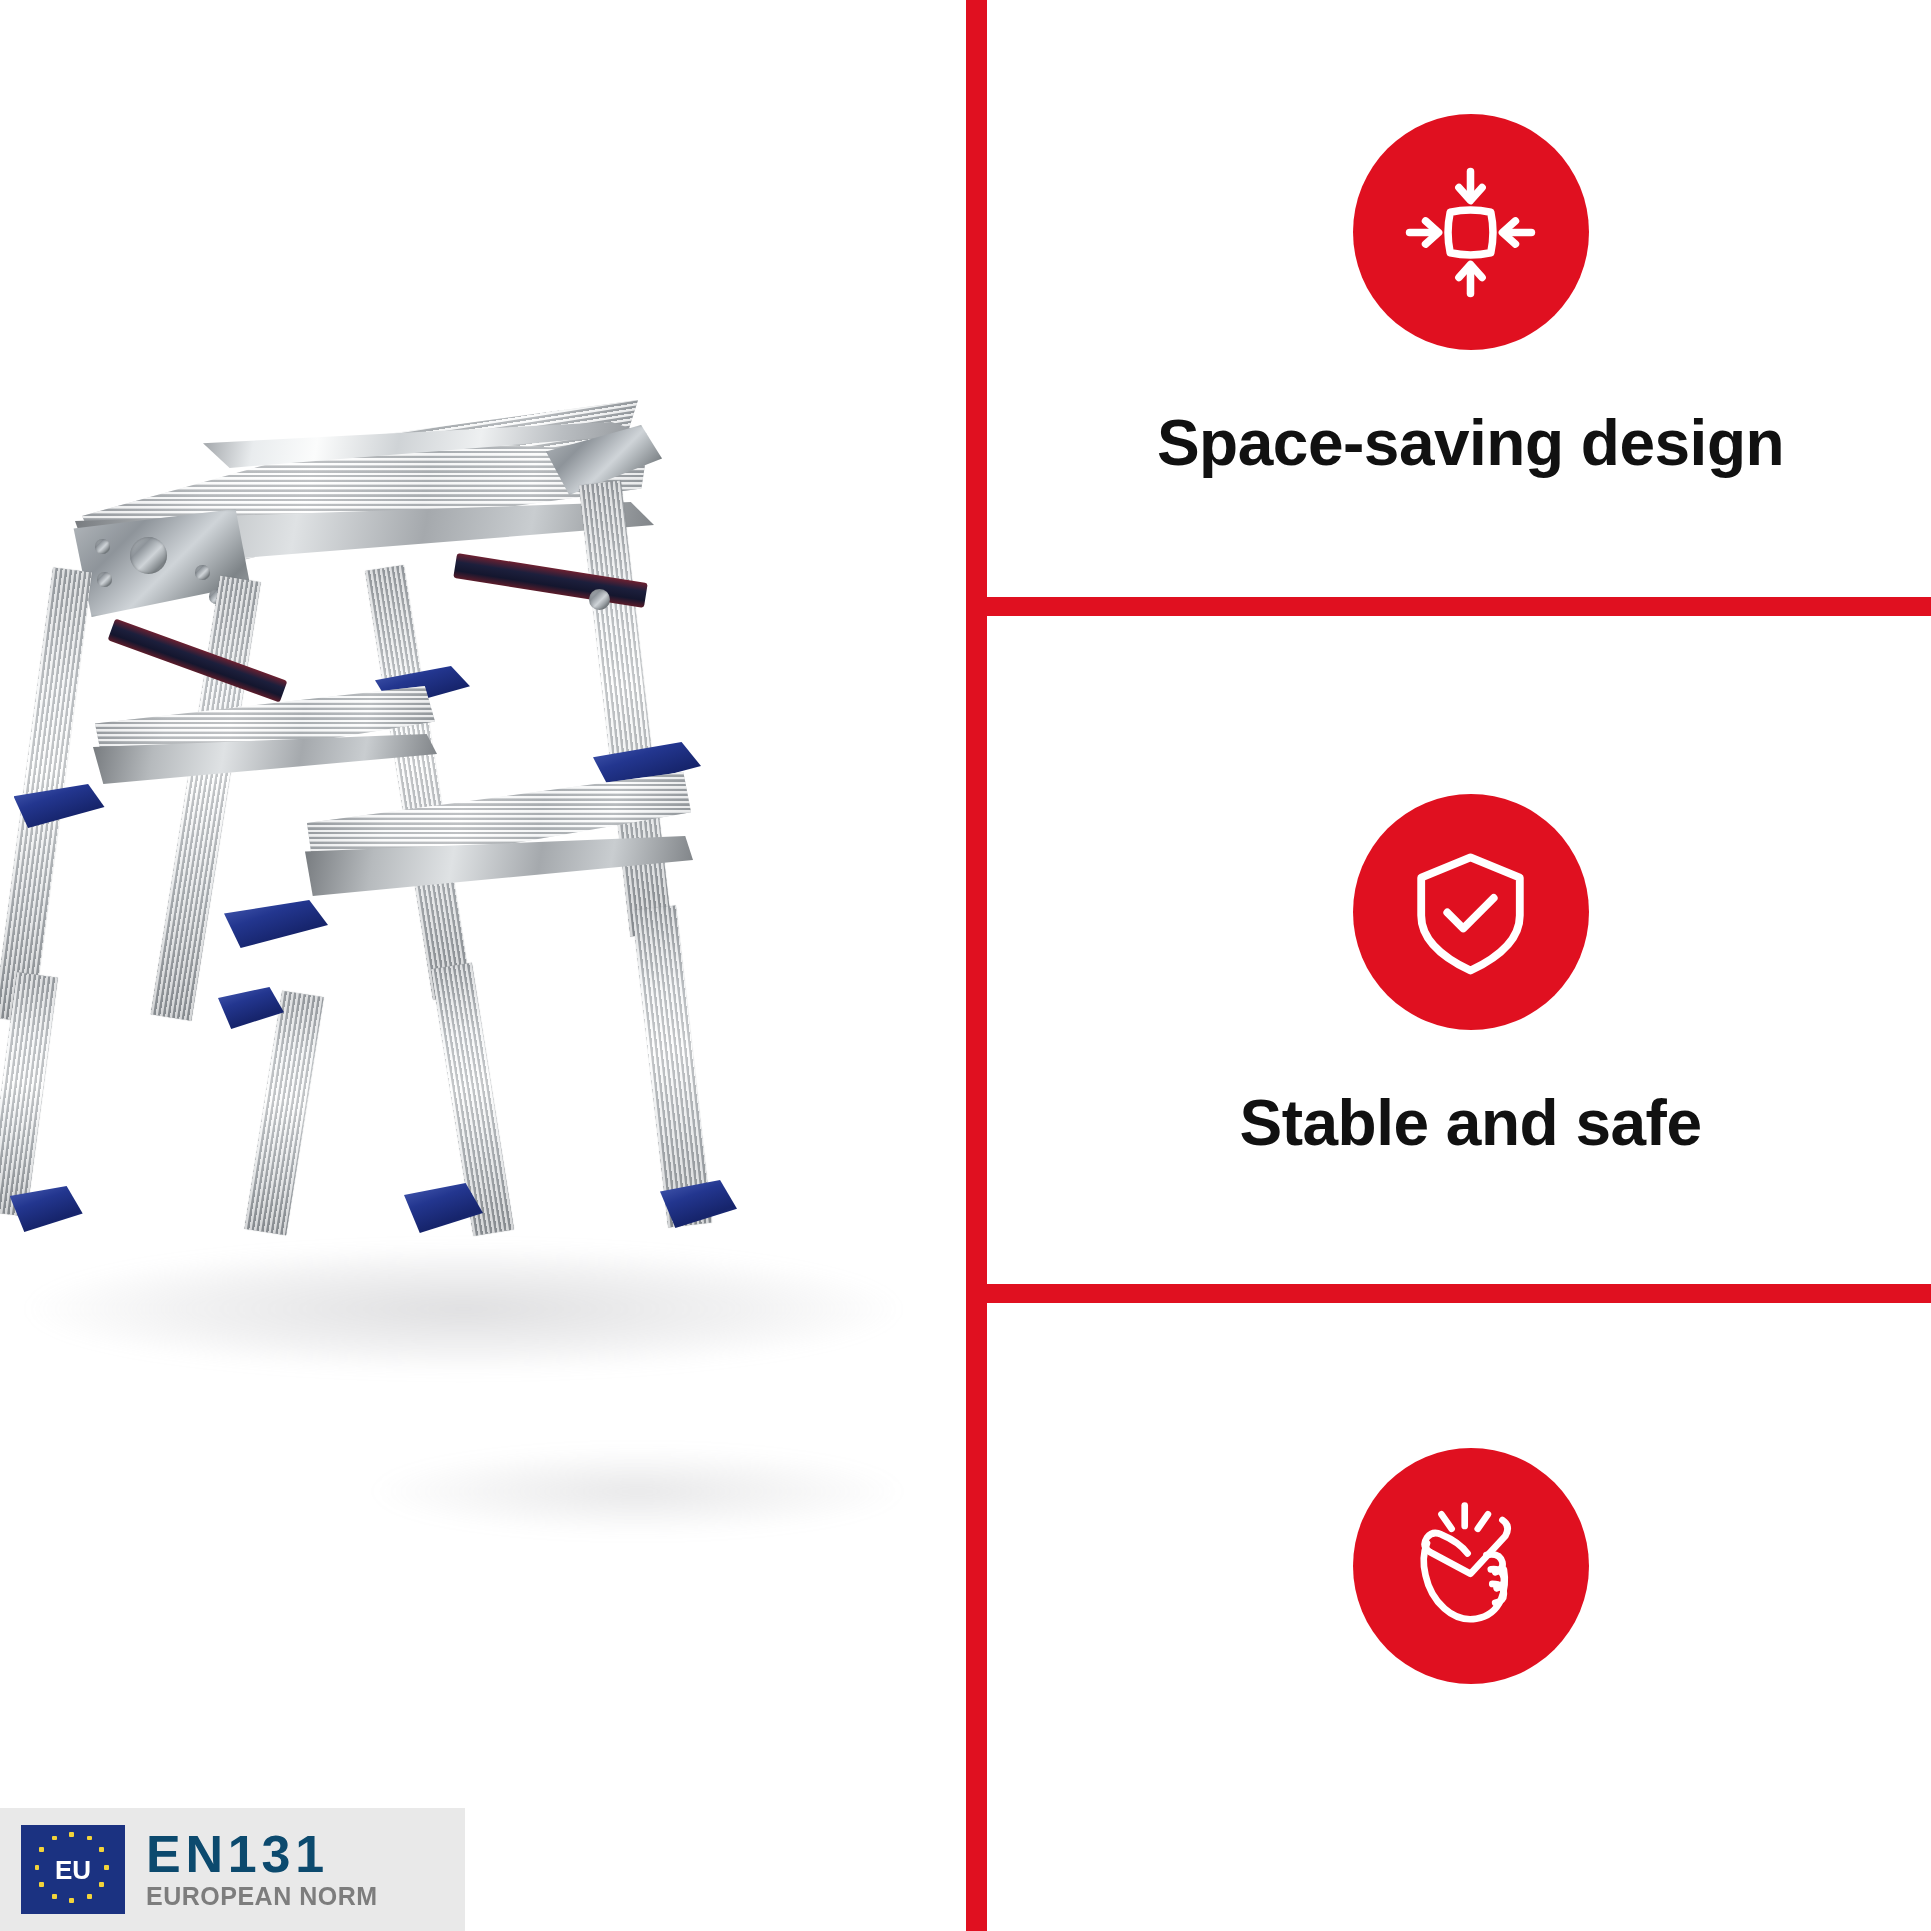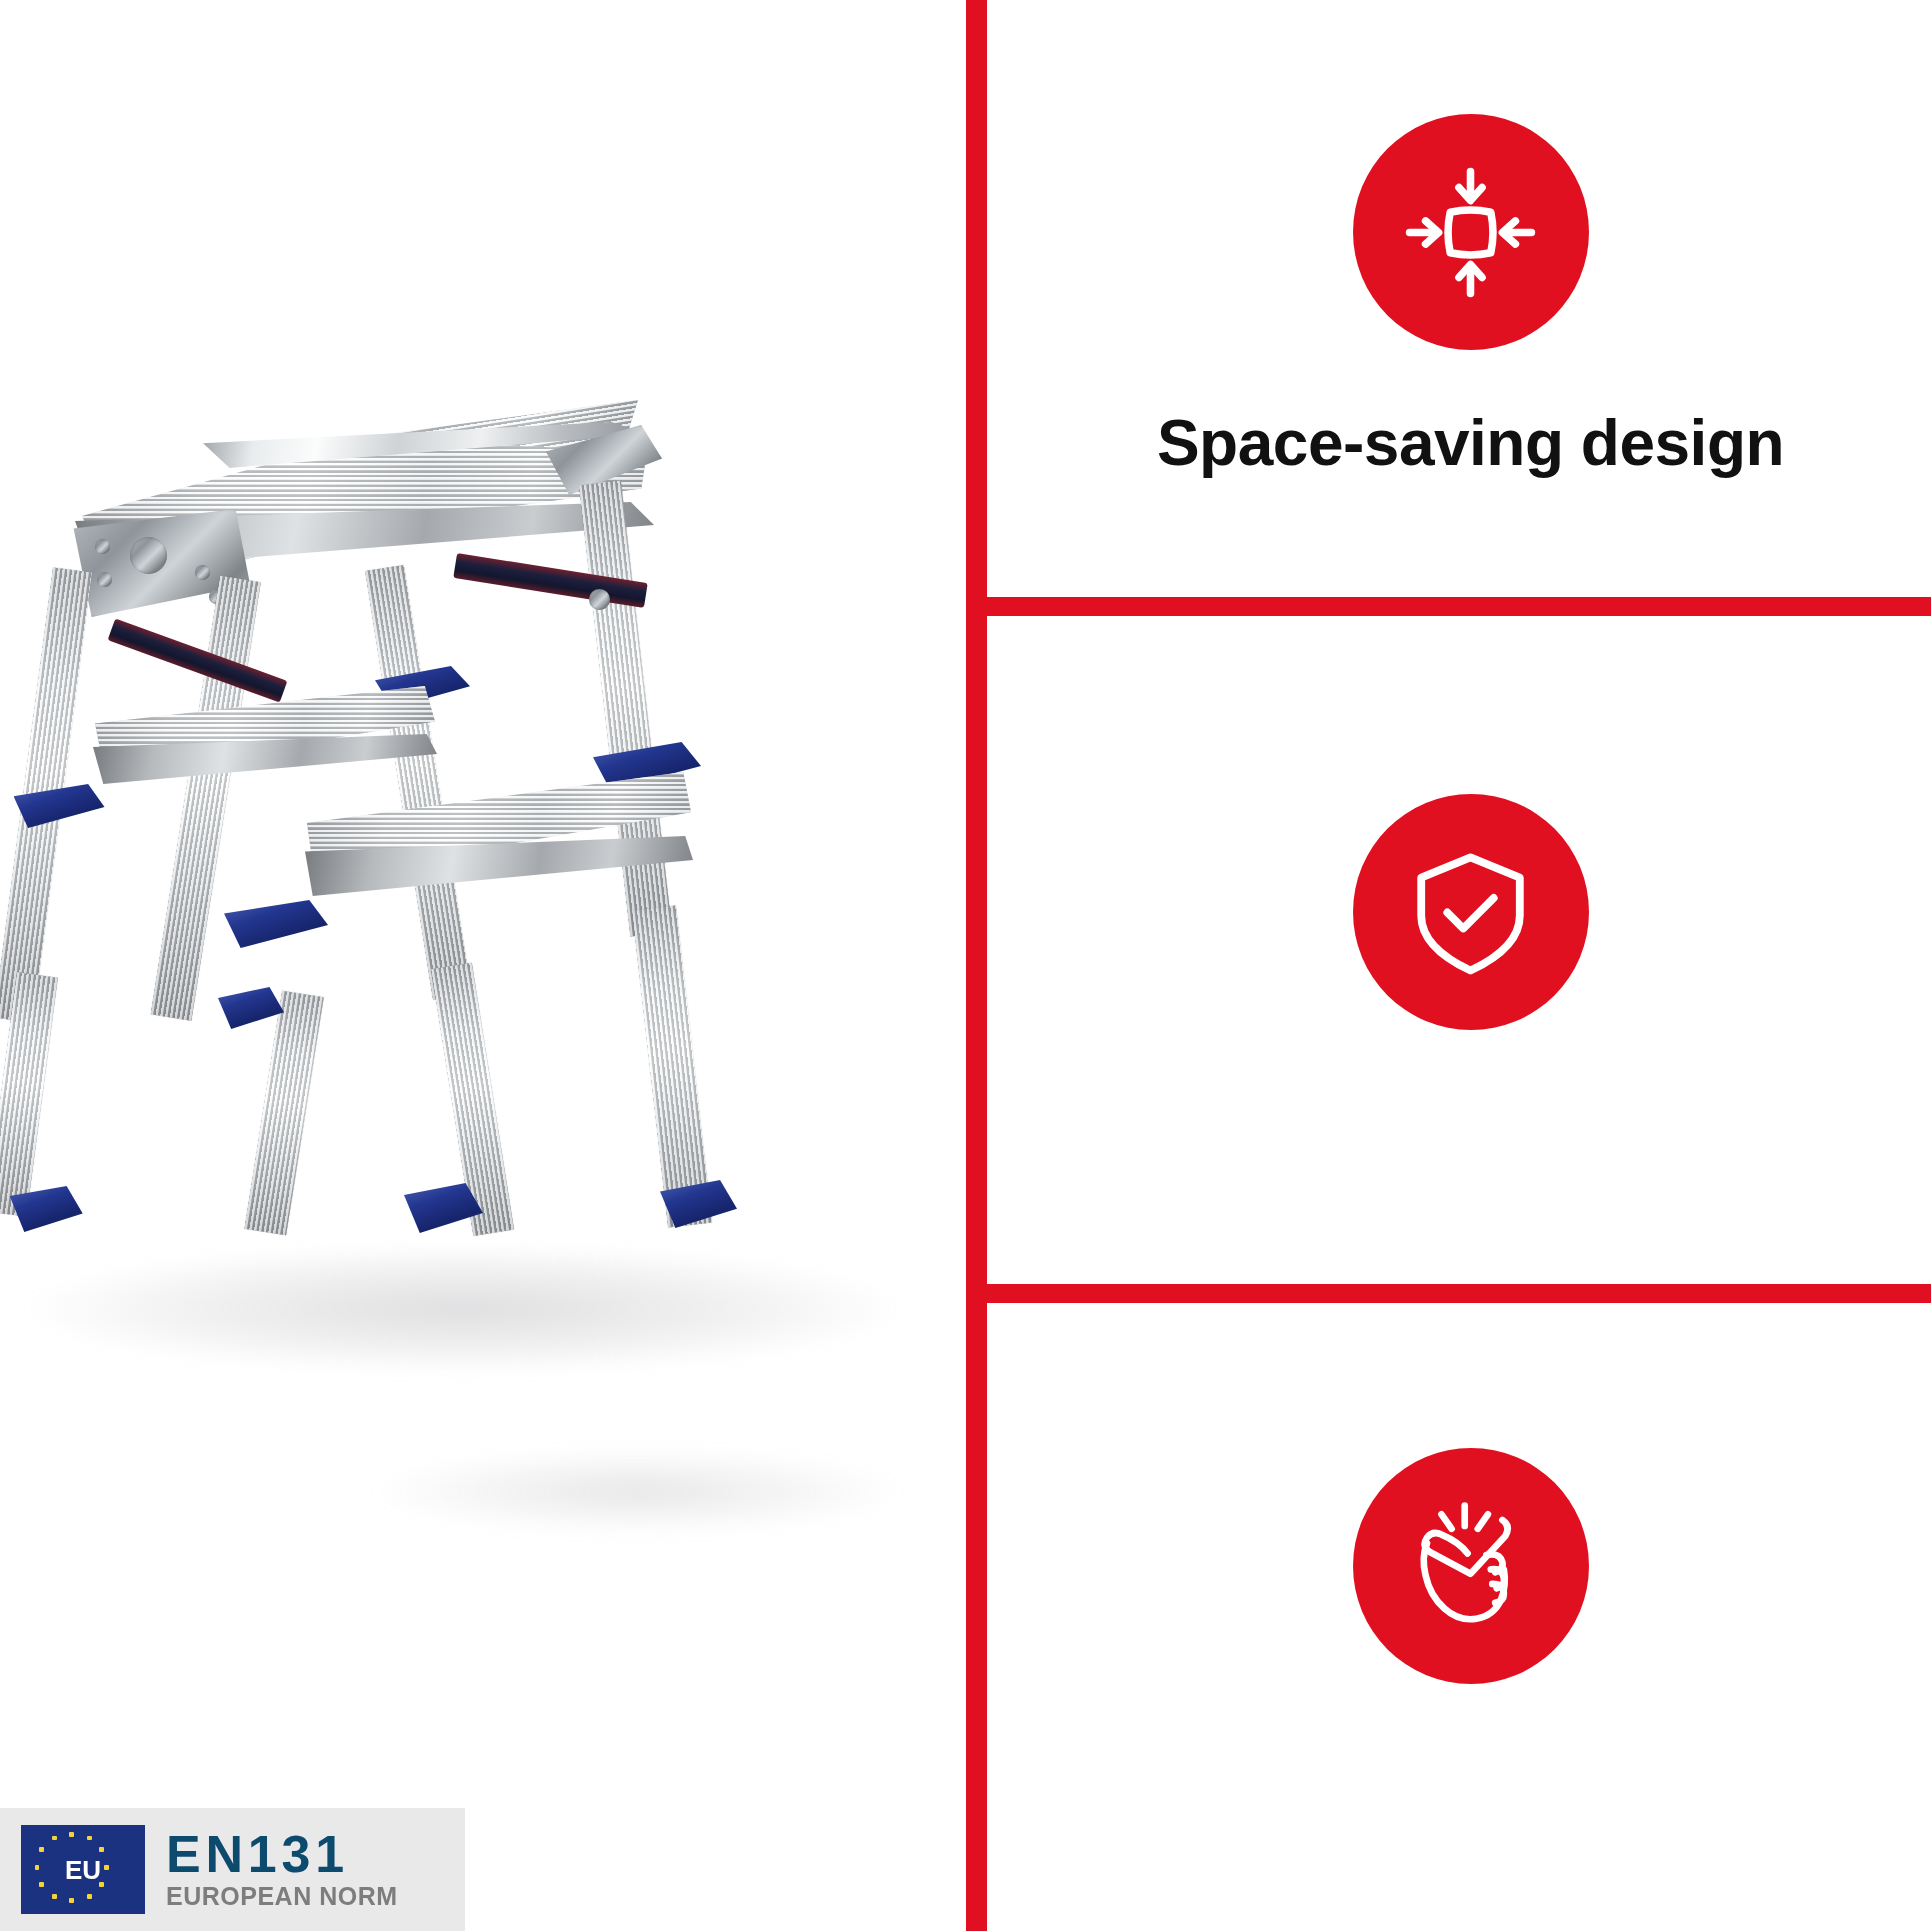--- a/index.html
+++ b/index.html
@@ -100,21 +100,21 @@
     left: 0;
     top: 1808px;
     width: 465px;
     height: 123px;
     background: #e9e9e9;
     display: flex;
     align-items: center;
   }
   .eu-flag {
     position: relative;
-    width: 124px;
+    width: 104px;
     height: 89px;
     margin-left: 21px;
     background: #1b3281;
     flex: 0 0 auto;
   }
   .eu-flag .star {
     position: absolute;
     width: 4.8px; height: 4.8px;
     background: #f3d43a;
     border-radius: 1px;
@@ -360,20 +360,21 @@
       <div class="feature-label">Space-saving design</div>
     </div>
 
     <div class="feature f2">
       <div class="icon-circle">
         <svg width="145" height="145" viewBox="0 0 100 100" fill="none" stroke="#ffffff" stroke-width="5.4" stroke-linecap="round" stroke-linejoin="round">
           <path d="M50 12 L84 26 L84 52 Q84 74 50 90 Q16 74 16 52 L16 26 Z"></path>
           <polyline points="34,50 45,61 66,40"></polyline>
         </svg>
       </div>
+      <div class="feature-label">Stable and safe</div>
     </div>
 
     <div class="feature f3">
       <div class="icon-circle">
         <svg width="145" height="145" viewBox="0 0 100 100" fill="none" stroke="#ffffff" stroke-width="4.6" stroke-linecap="round" stroke-linejoin="round">
           <line x1="46" y1="8" x2="46" y2="22"></line>
           <line x1="30" y1="14" x2="37" y2="24"></line>
           <line x1="62" y1="14" x2="55" y2="24"></line>
           <path d="M72 18 Q78 22 74 29 L50 55
                    L22 40 Q16 36 20 30 Q24 25 30 28

